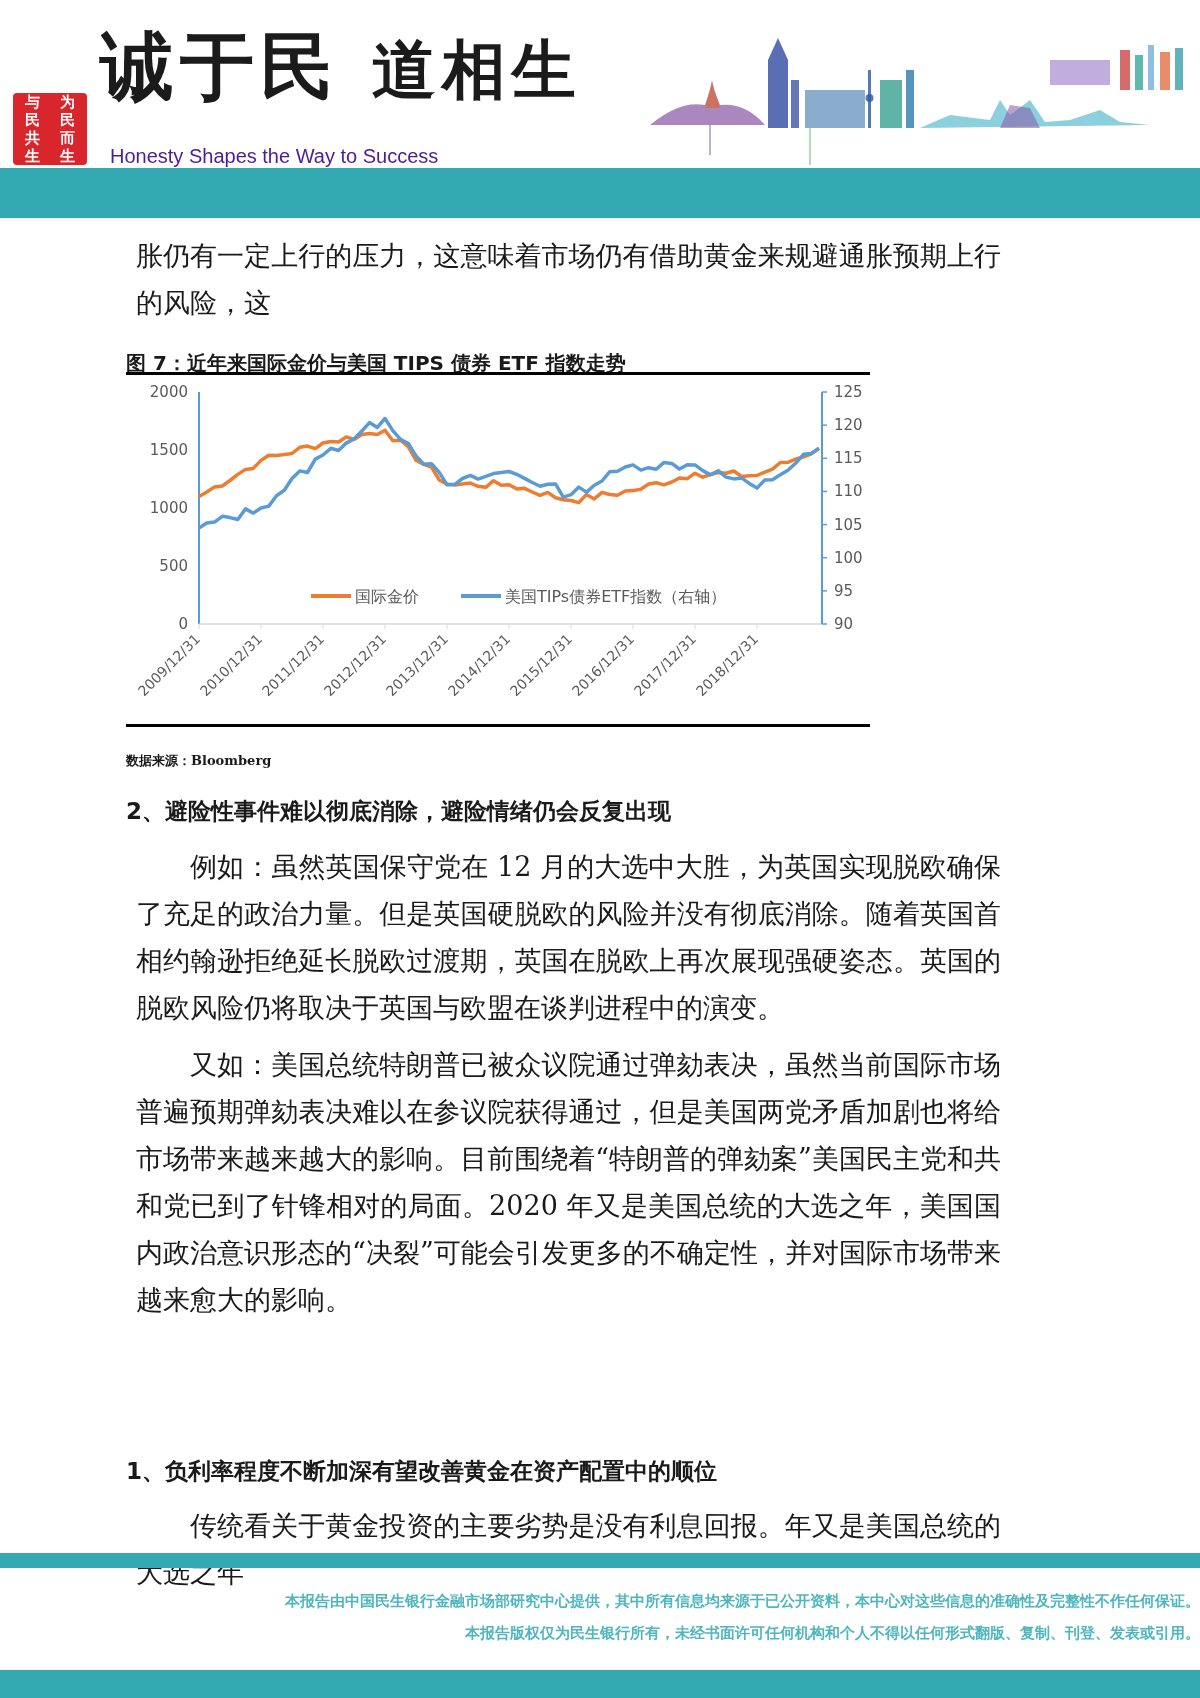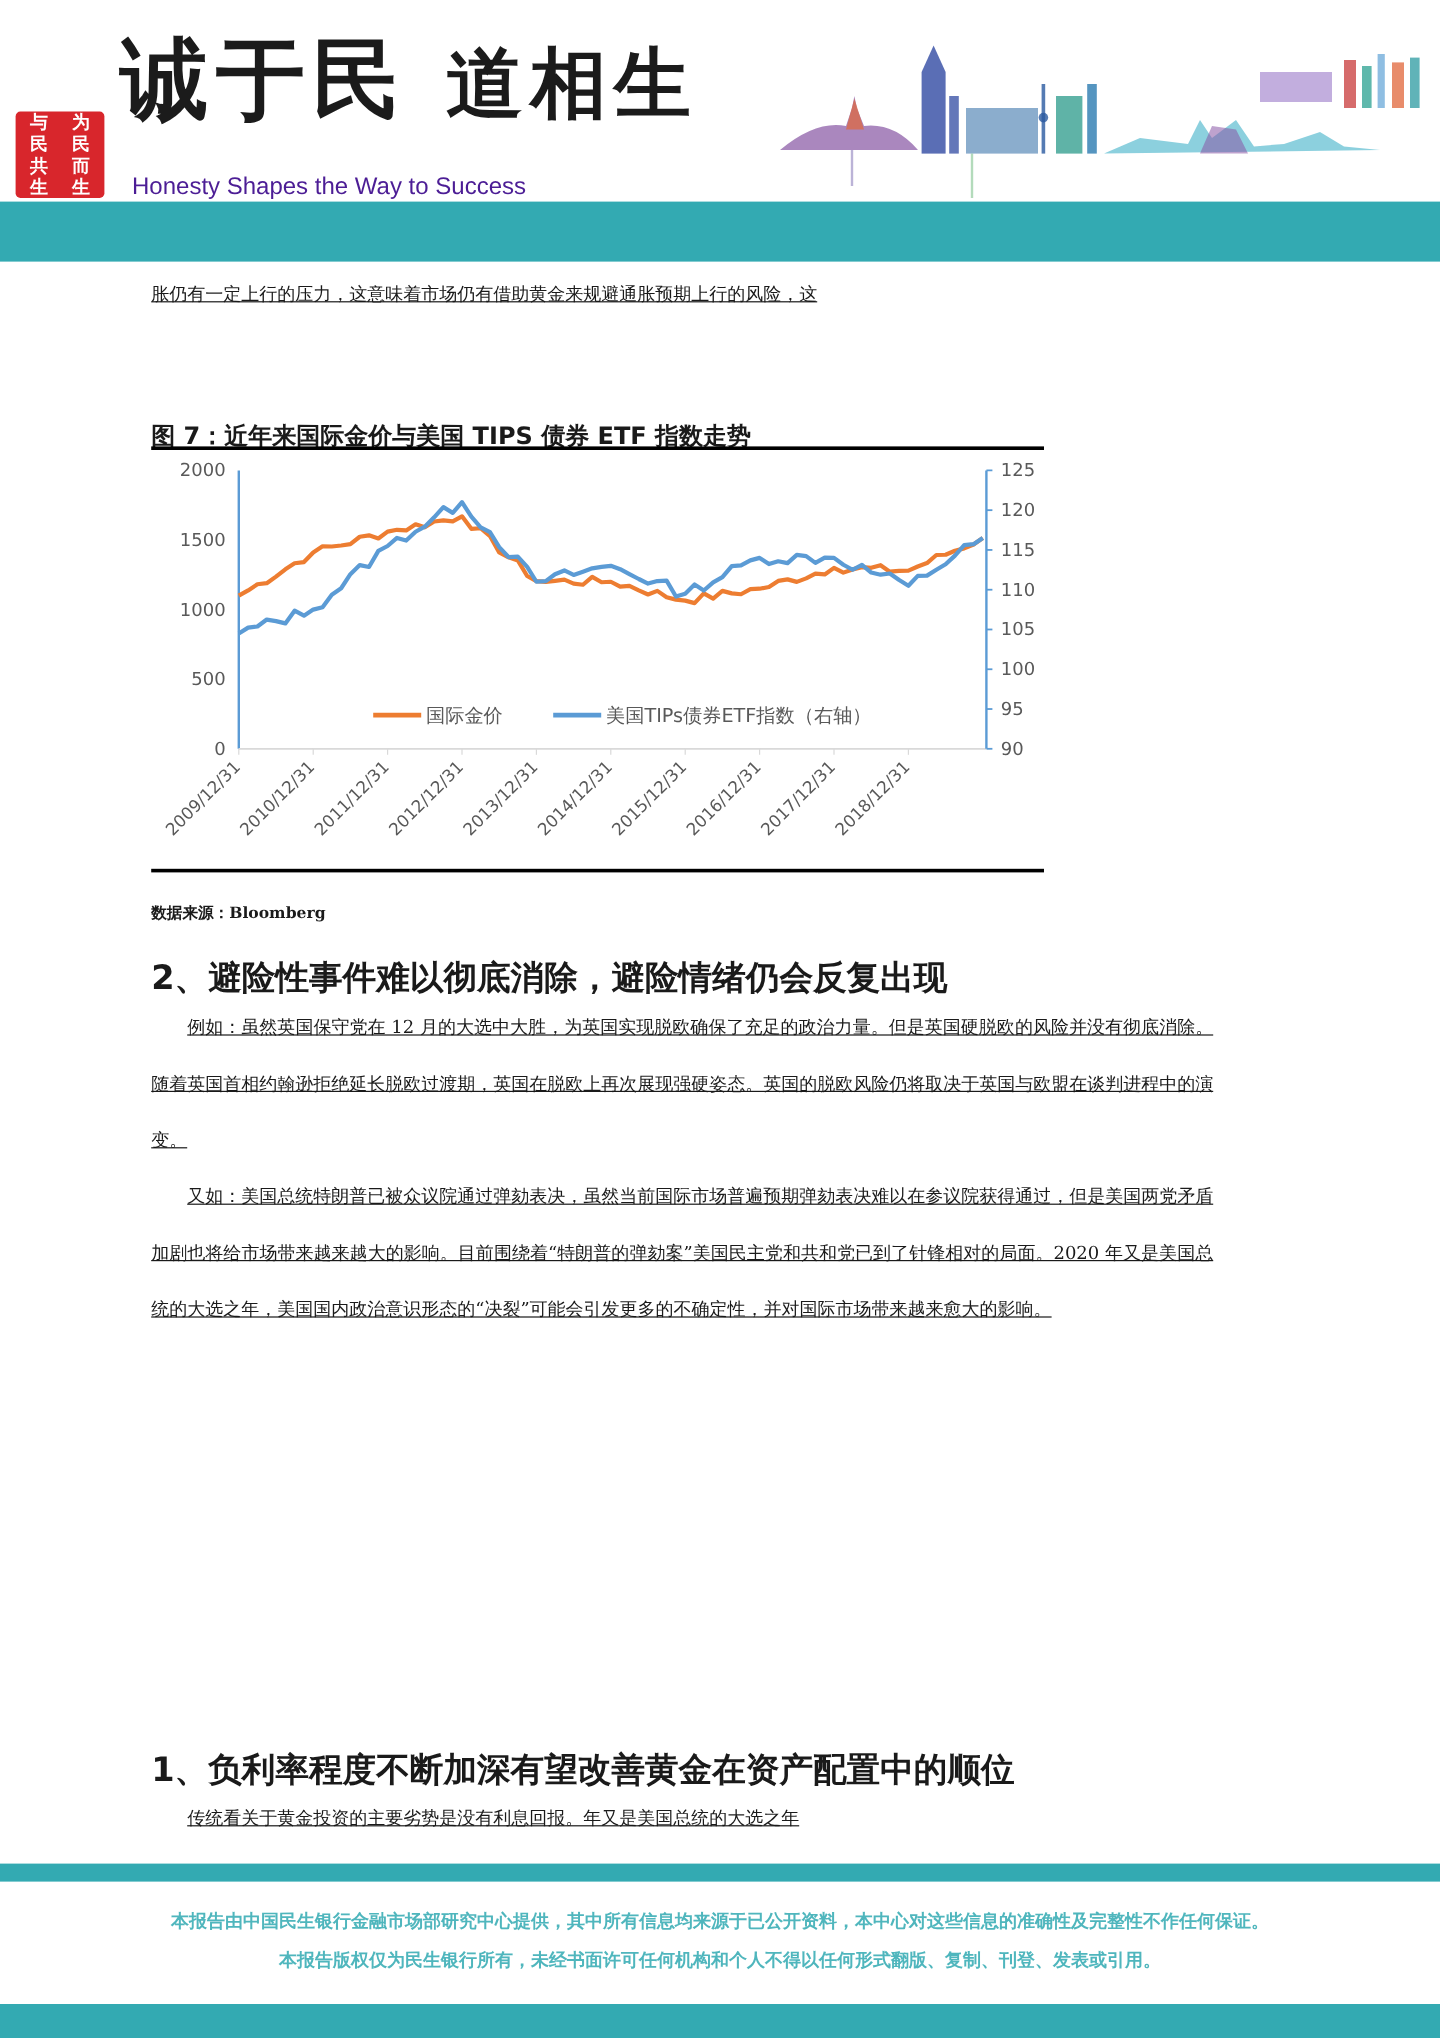--- a/index.html
+++ b/index.html
@@ -23,42 +23,42 @@
     font-size: 74px; letter-spacing: 6px; white-space: nowrap;
   }
   .calligraphy .small { font-size: 64px; }
   .slogan-en {
     position: absolute; left: 110px; top: 145px;
     font-family: "Liberation Sans", sans-serif; font-size: 20px; color: #4c1d95;
   }
   .skyline { position: absolute; left: 650px; top: 30px; width: 545px; height: 140px; }
   .teal-band-top { position: absolute; left: 0; top: 168px; width: 1200px; height: 50px; background: #33aab2; }
   .content { position: absolute; left: 126px; top: 218px; width: 885px; }
-  .para { font-size: 15px; line-height: 47px; margin: 0; text-align: justify; text-decoration: underline; }
+  .para { font-size: 27px; line-height: 47px; margin: 10px; text-align: justify; }
   .para.indent { text-indent: 2em; }
   .fig-title {
     position: absolute; left: 126px; top: 322px; font-size: 20px; font-weight: bold;
     font-family: "DejaVu Sans", sans-serif;
     margin-top: 28px;
   }
   .chart-box { position: absolute; left: 126px; top: 372px; width: 744px; height: 355px; }
   .chart-rule-top { position: absolute; left: 0; top: 0; width: 744px; height: 3px; background: #000; }
   .chart-rule-bottom { position: absolute; left: 0; top: 352px; width: 744px; height: 3px; background: #000; }
   .source-note {
     position: absolute; left: 126px; top: 752px; font-size: 13px; font-weight: bold;
     font-family: "DejaVu Serif", serif;
   }
   .sec-head {
-    position: absolute; left: 126px; font-size: 28px; font-weight: bold;
+    position: absolute; left: 126px; font-size: 23px; font-weight: bold;
     font-family: "DejaVu Sans", sans-serif;
   }
   .body-block { position: absolute; left: 126px; width: 885px; }
   .teal-band-bot1 { position: absolute; left: 0; top: 1553px; width: 1200px; height: 15px; background: #33aab2; }
   .footer-text {
-    position: absolute; left: 0; width: 1200px; text-align: center;
+    position: absolute; left: 0; width: 1200px; text-align: right;
     font-family: "DejaVu Sans", sans-serif; font-weight: bold; color: #4fb6bd; font-size: 15px;
   }
   .teal-band-bot2 { position: absolute; left: 0; top: 1670px; width: 1200px; height: 28px; background: #33aab2; }
   svg text { font-family: "DejaVu Sans", sans-serif; }
 </style>
 </head>
 <body>
 
 <div class="header">
   <div class="seal">

